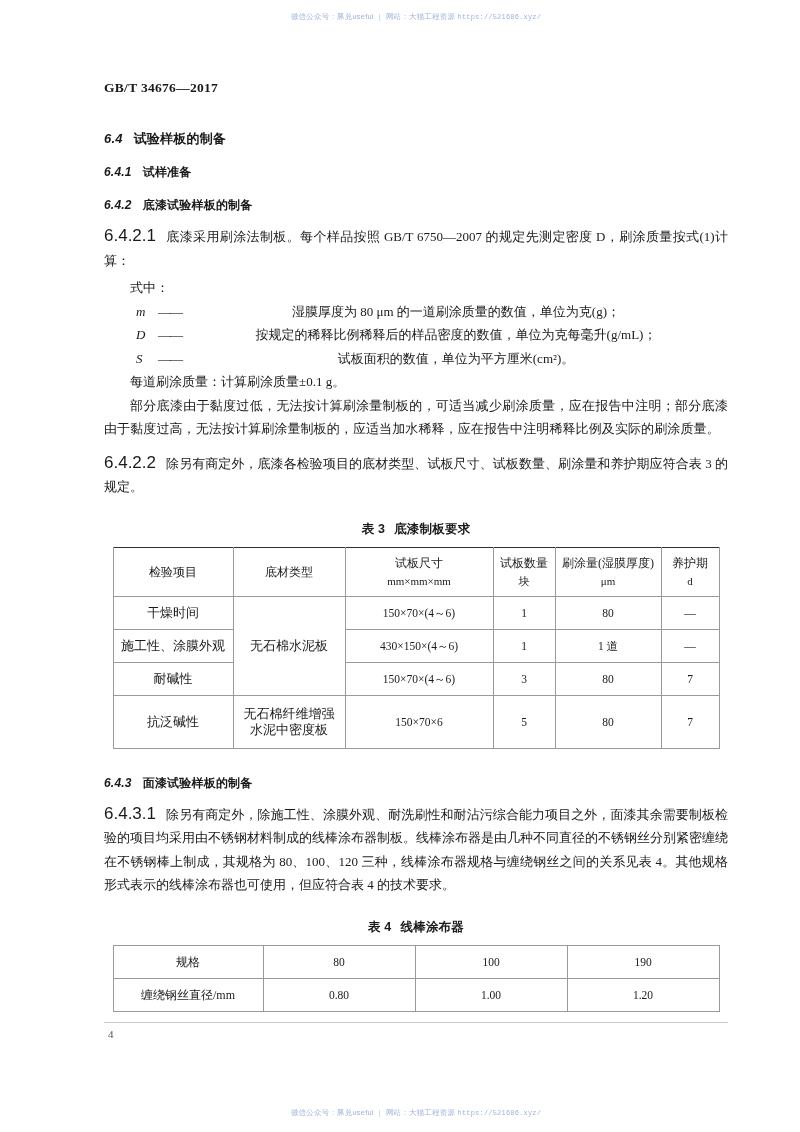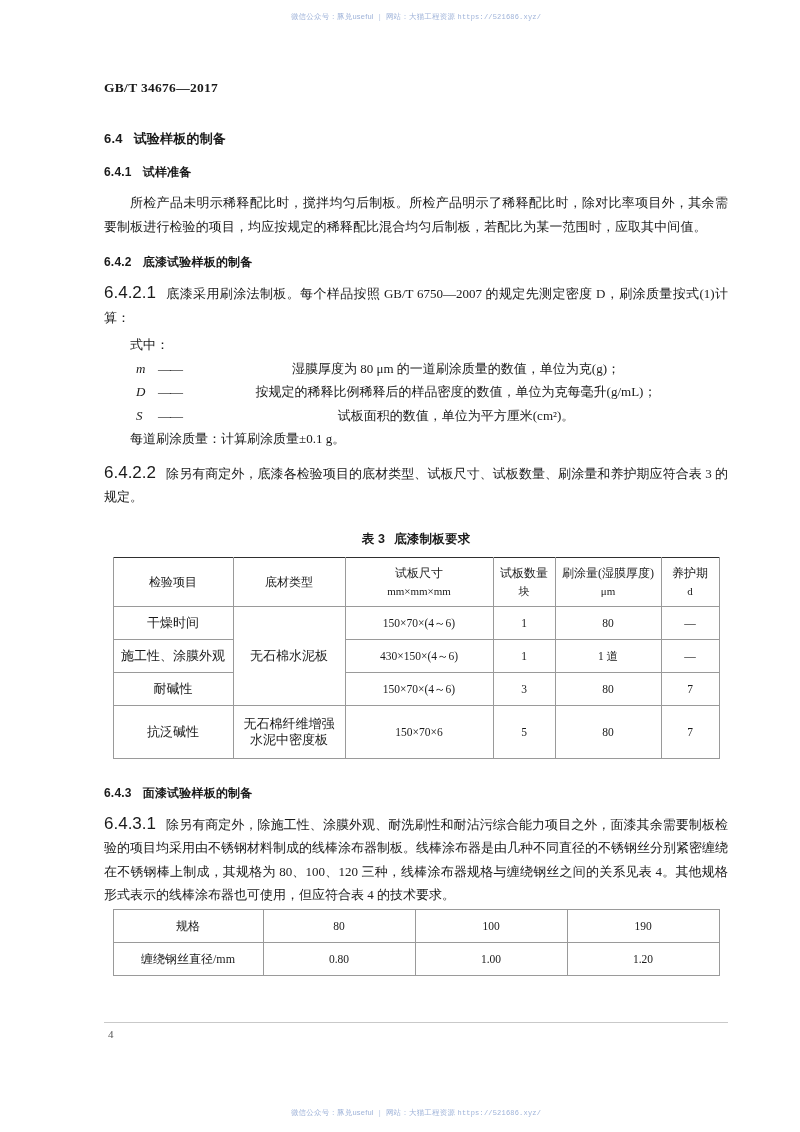--- a/index.html
+++ b/index.html
@@ -59,21 +59,21 @@
     margin: 0 0 14px 0;
     letter-spacing: 0.2px;
   }
   h3.clause {
     font-family: "Liberation Sans", "DejaVu Sans", sans-serif;
     font-size: 12px;
     font-weight: bold;
     margin: 16px 0 10px 0;
     letter-spacing: 0.2px;
   }
-  h2.clause .num, h3.clause .num { margin-right: 11px; font-weight: bold; }
+  h2.clause .num, h3.clause .num { margin-right: 11px; font-weight: bold; font-style: italic; }
 
   p.body {
     font-size: 13px;
     line-height: 23.5px;
     margin: 0 0 2px 0;
     text-align: justify;
     text-justify: inter-ideograph;
     letter-spacing: 0.1px;
   }
   p.indent { text-indent: 2em; }
@@ -194,21 +194,20 @@
     <div class="running-head">GB/T 34676—2017</div>
 
     <h2 class="clause">
       <span class="num">6.4</span><span>试验样板的制备</span>
     </h2>
 
     <h3 class="clause">
       <span class="num">6.4.1</span><span>试样准备</span>
     </h3>
 
-    <p class="body indent">所检产品未明示稀释配比时，搅拌均匀后制板。所检产品明示了稀释配比时，除对比率项目外，其余需要制板进行检验的项目，均应按规定的稀释配比混合均匀后制板，若配比为某一范围时，应取其中间值。</p>
 
     <h3 class="clause">
       <span class="num">6.4.2</span><span>底漆试验样板的制备</span>
     </h3>
 
     <p class="numbered">
       <span class="num">6.4.2.1</span><span>底漆采用刷涂法制板。每个样品按照 GB/T 6750—2007 的规定先测定密度 D，刷涂质量按式(1)计算：</span>
     </p>
 
 
@@ -227,20 +226,21 @@
       </li>
       <li>
         <span class="sym">S</span>
         <span class="dash">——</span>
         <span class="txt">试板面积的数值，单位为平方厘米(cm²)。</span>
       </li>
     </ul>
 
     <p class="note-line">每道刷涂质量：计算刷涂质量±0.1 g。</p>
 
+    <p class="body indent">部分底漆由于黏度过低，无法按计算刷涂量制板的，可适当减少刷涂质量，应在报告中注明；部分底漆由于黏度过高，无法按计算刷涂量制板的，应适当加水稀释，应在报告中注明稀释比例及实际的刷涂质量。</p>
 
     <p class="numbered">
       <span class="num">6.4.2.2</span><span>除另有商定外，底漆各检验项目的底材类型、试板尺寸、试板数量、刷涂量和养护期应符合表 3 的规定。</span>
     </p>
 
     <div class="table-caption">
       <span class="cap-num">表 3</span><span>底漆制板要求</span>
     </div>
 
     <table class="std bordered tbl3">
@@ -316,20 +316,23 @@
     </table>
 
     <h3 class="clause" style="margin-top:26px">
       <span class="num">6.4.3</span><span>面漆试验样板的制备</span>
     </h3>
 
     <p class="numbered">
       <span class="num">6.4.3.1</span><span>除另有商定外，除施工性、涂膜外观、耐洗刷性和耐沾污综合能力项目之外，面漆其余需要制板检验的项目均采用由不锈钢材料制成的线棒涂布器制板。线棒涂布器是由几种不同直径的不锈钢丝分别紧密缠绕在不锈钢棒上制成，其规格为 80、100、120 三种，线棒涂布器规格与缠绕钢丝之间的关系见表 4。其他规格形式表示的线棒涂布器也可使用，但应符合表 4 的技术要求。</span>
     </p>
 
+    <div class="table-caption">
+      <span class="cap-num">表 4</span><span>线棒涂布器</span>
+    </div>
 
     <table class="std bordered tbl4">
       <colgroup>
         <col style="width:150px">
         <col style="width:152px">
         <col style="width:152px">
         <col style="width:152px">
       </colgroup>
       <tbody>
         <tr>

